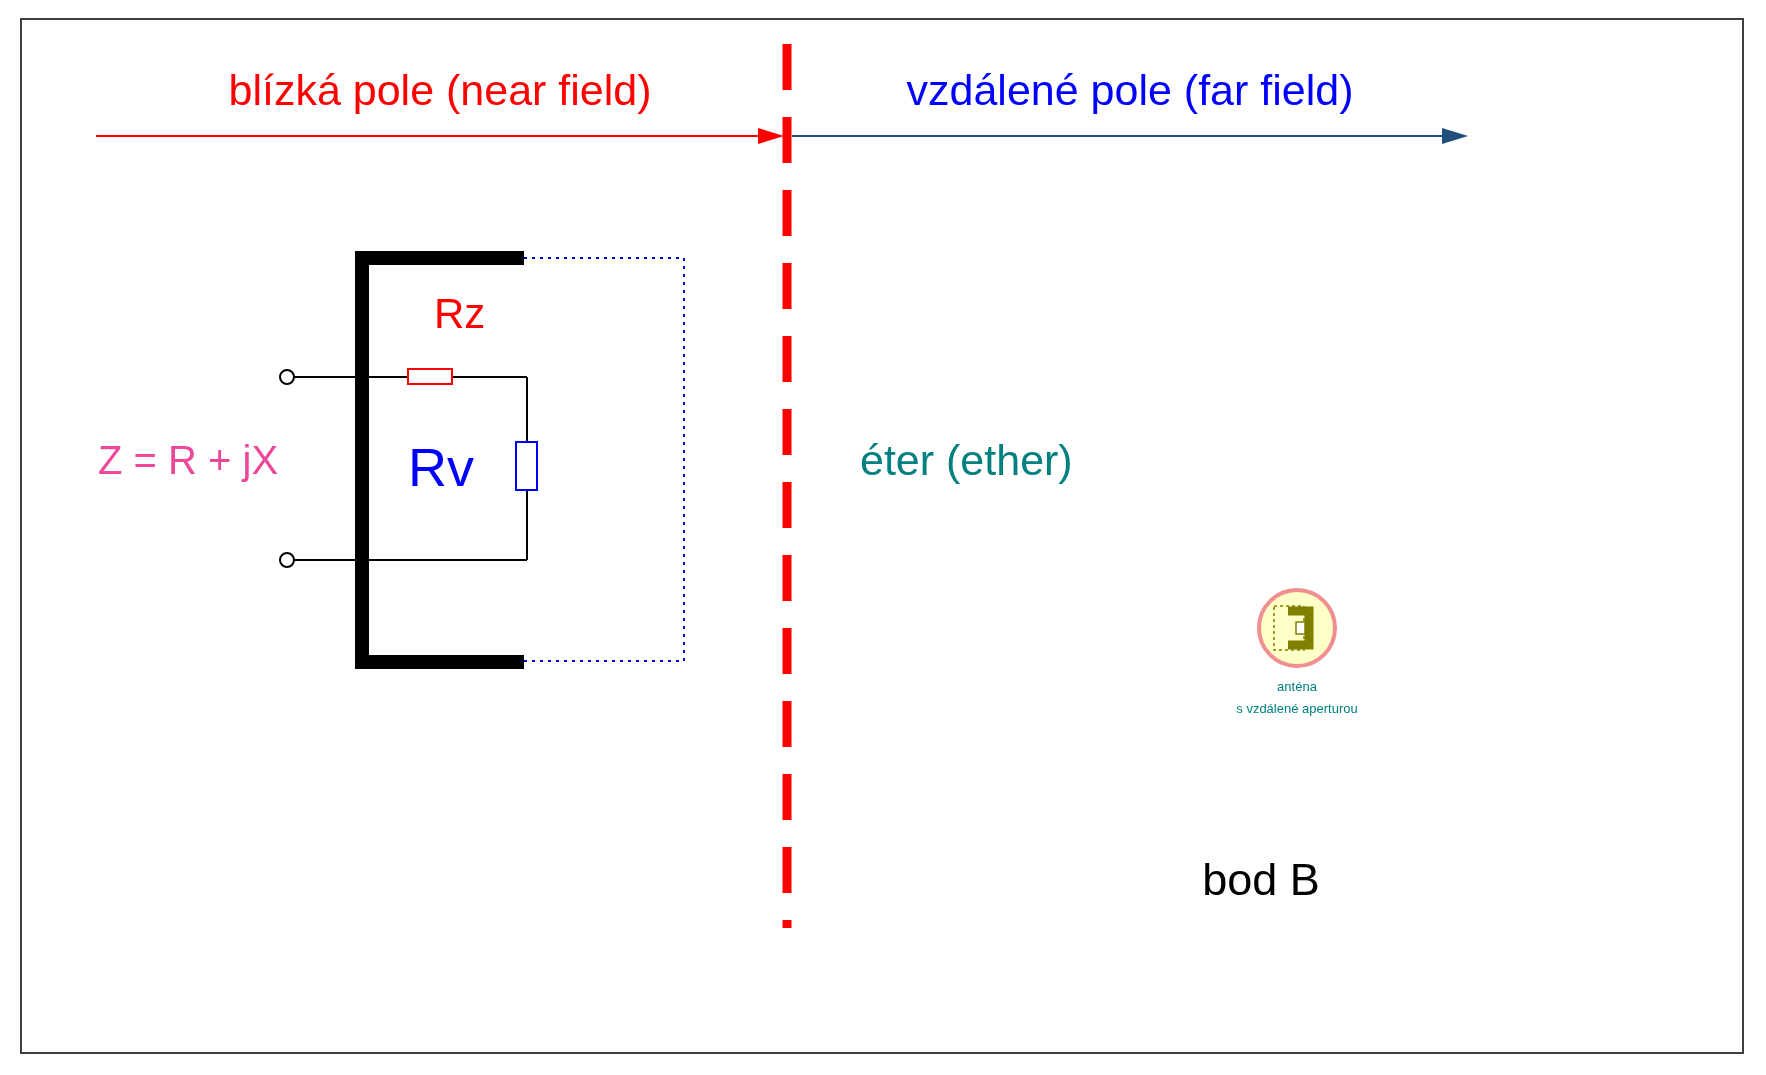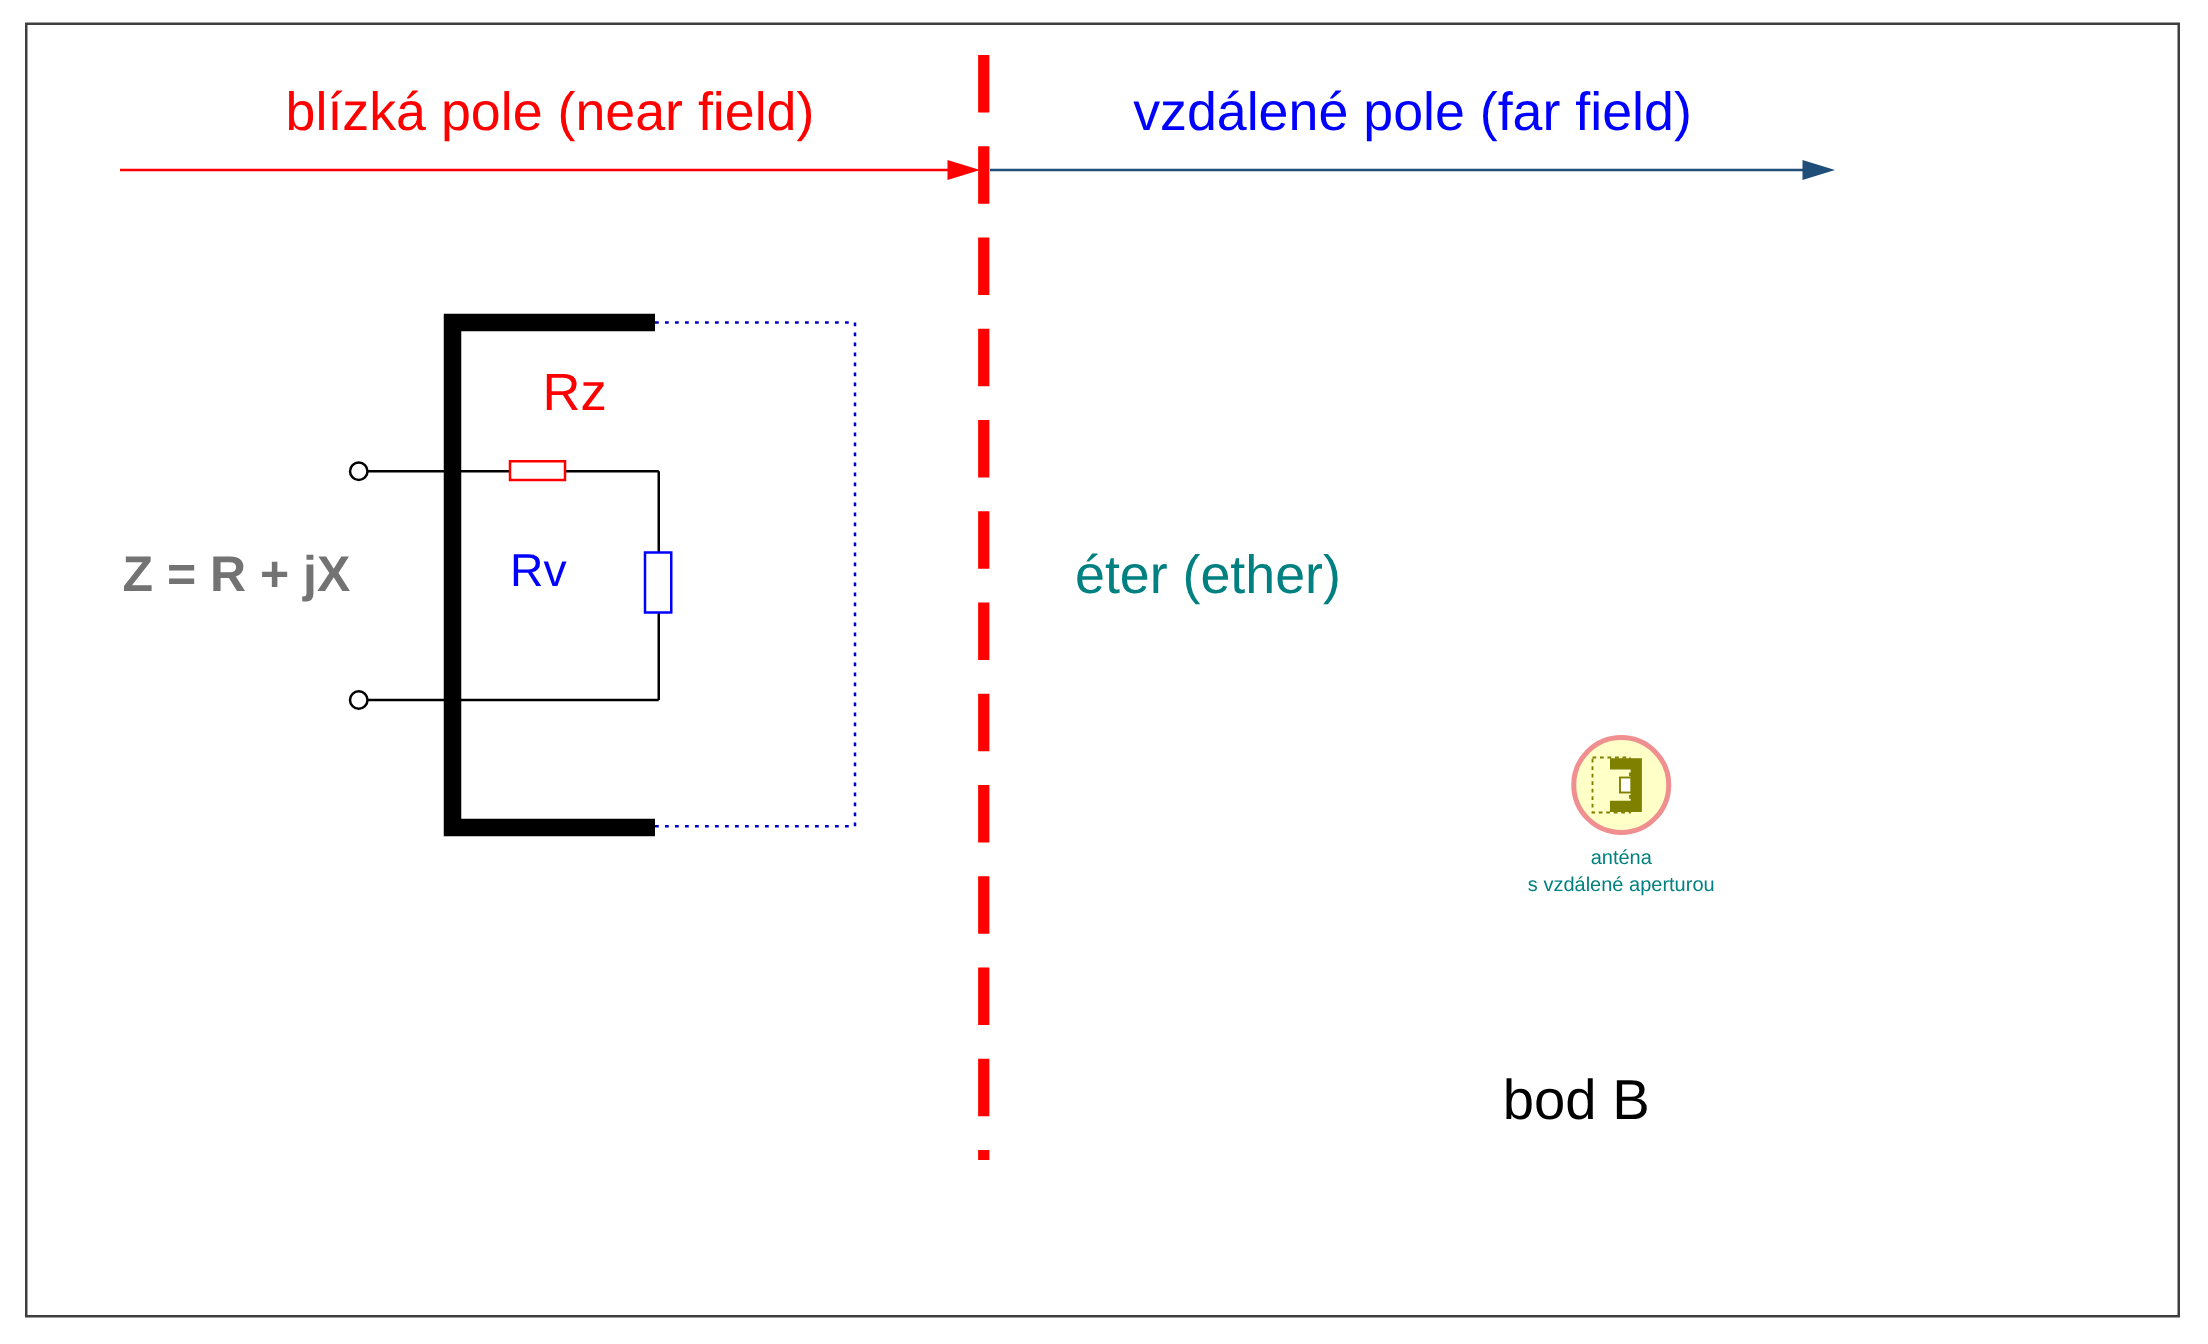--- a/index.html
+++ b/index.html
@@ -33,38 +33,38 @@
     font-size: 43px; color: var(--near-field, #ff0000);
     text-align: center;
   }
   .far-field-label {
     left: 790px; top: 66px; width: 680px;
     font-size: 43px; color: var(--far-field, #0000ff);
     text-align: center;
   }
   .impedance-label {
     left: 98px; top: 438px;
-    font-size: 40px; color: #737373; font-weight: bold;
+    font-size: 40px; color: #ec4899;
   }
   .rz-label {
     left: 398px; top: 290px;
     font-size: 42px; color: var(--near-field, #ff0000); margin-left: 36px;
   }
   .rv-label {
     left: 408px; top: 436px;
-    font-size: 37px; color: var(--rv, #0000ff);
+    font-size: 54px; color: var(--rv, #0000ff);
   }
   .ether-label {
     left: 860px; top: 436px; width: 420px;
     font-size: 43px; color: var(--ether, #008080);
     text-align: left;
   }
   .antenna-caption {
     left: 1147px; top: 676px; width: 300px;
-    font-size: 16px; color: var(--ether, #008080);
+    font-size: 13px; color: var(--ether, #008080);
     text-align: center; line-height: 22px;
     white-space: normal;
   }
   .point-a-label {
     left: 365px; top: 854px; width: 330px;
     font-size: 45px; color: #000000;
     text-align: center;
   }
   .point-b-label {
     left: 1096px; top: 854px; width: 330px;

